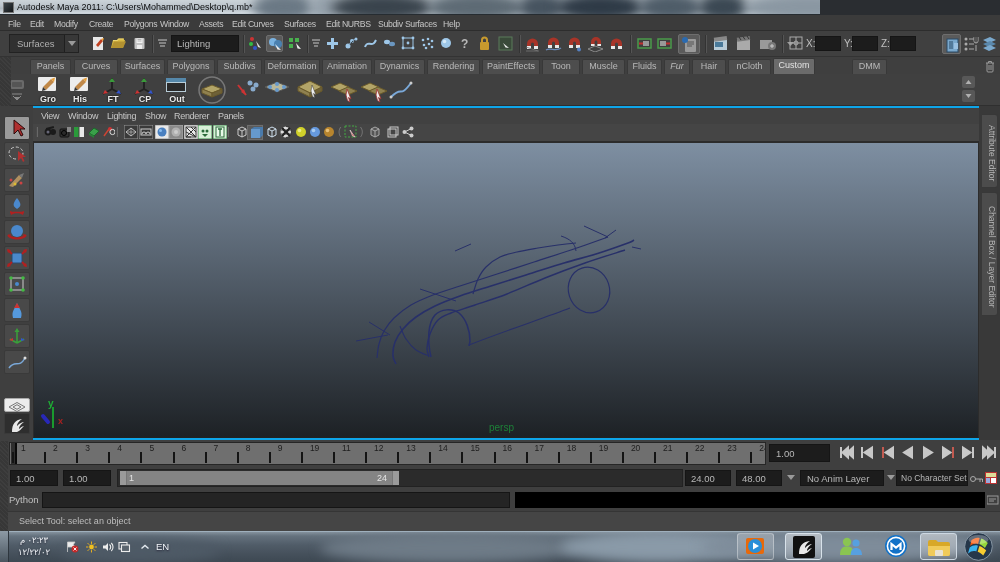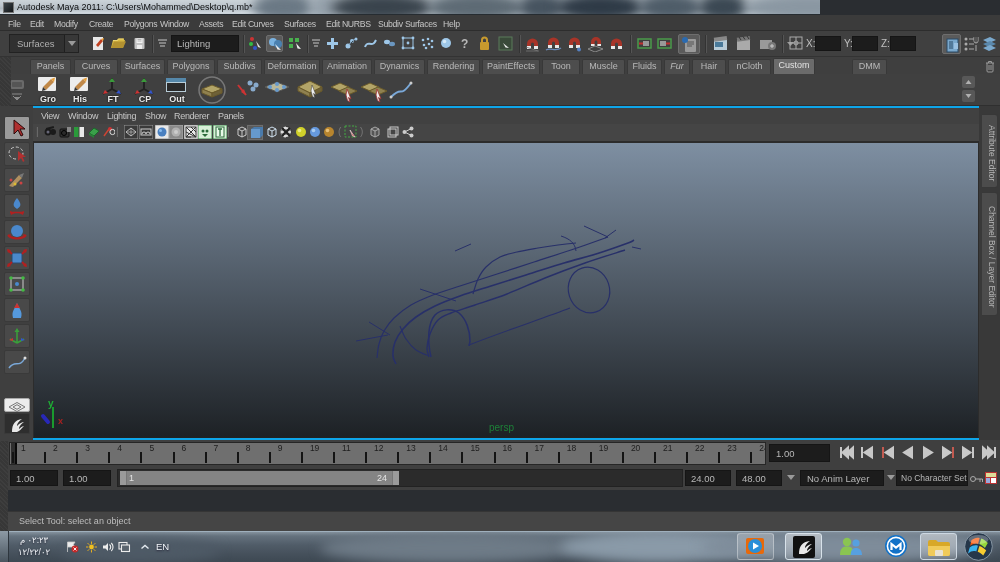--- a/index.html
+++ b/index.html
@@ -876,20 +876,29 @@
         <path d="M5.5 5 h7 M10 5 v3 M12.5 5 v3" stroke="#aaa"></path>
       </svg>
     <svg width="13" height="13" style="position:absolute;left:985px;top:5px;">
         <rect x="0" y="0" width="12" height="12" fill="#b33"></rect>
         <rect x="1" y="1" width="10" height="4" fill="#dd9"></rect>
         <rect x="1" y="6" width="4" height="5" fill="#9ad"></rect>
         <rect x="6" y="6" width="5" height="5" fill="#fff"></rect>
       </svg>
   </div>
 
+  <div id="cmdrow" class="abs">
+    <span style="position:absolute;left:9px;top:4px;font-size:9.5px;color:#c0c0c0;">Python</span>
+    <div class="tfield" style="left:42px;top:2px;width:468px;height:16px;background:#242424;"></div>
+    <div style="position:absolute;left:515px;top:2px;width:470px;height:16px;background:#000;"></div>
+    <svg width="12" height="12" style="position:absolute;left:987px;top:4px;">
+        <rect x="0" y="2" width="11" height="8" fill="none" stroke="#999"></rect>
+        <path d="M2 5 h7 M2 7 h5" stroke="#999"></path>
+      </svg>
+  </div>
 
   <div id="helprow" class="abs">
       <span>Select Tool: select an object</span>
     </div>
 
   <div id="taskbar" class="abs">
     <div class="blob" style="left:320px;top:2px;width:260px;height:30px;background:#6e7b87;"></div>
     <div class="blob" style="left:560px;top:0px;width:200px;height:32px;background:#8a9aa8;"></div>
     <div class="blob" style="left:60px;top:8px;width:160px;height:24px;background:#4e5a66;"></div>
     <div class="blob" style="left:700px;top:0px;width:290px;height:32px;background:#7e8c9a;"></div>

